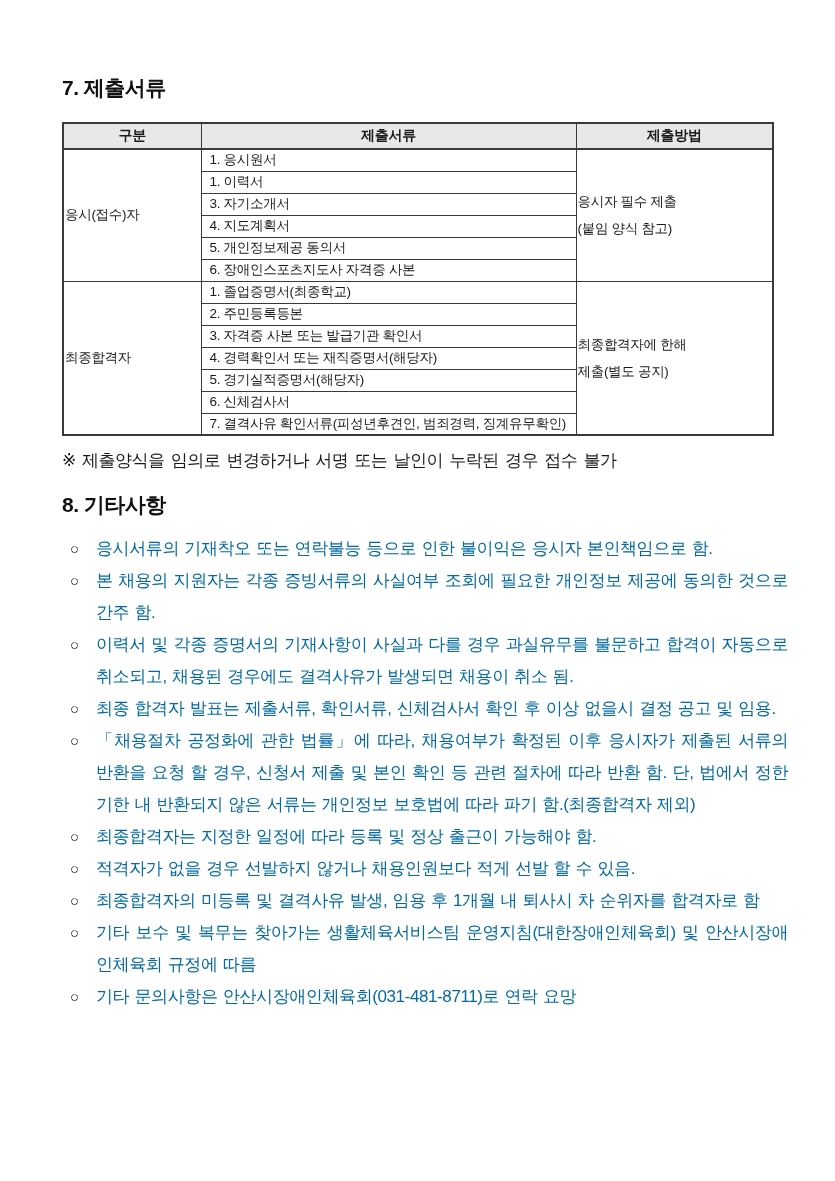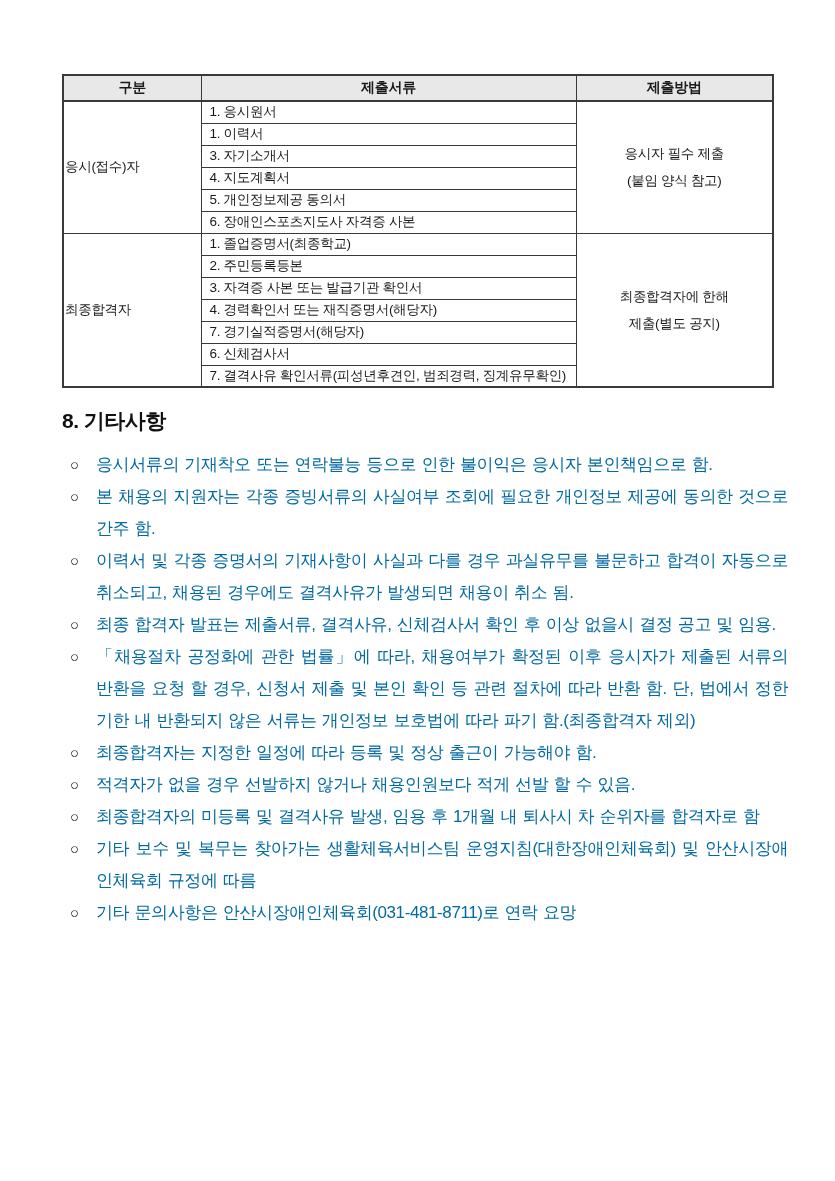--- a/index.html
+++ b/index.html
@@ -64,21 +64,20 @@
     white-space: nowrap;
     overflow: hidden;
   }
   td.cell-group {
     text-align: left;
     vertical-align: middle;
     font-size: 13.5px;
     letter-spacing: -0.3px;
   }
   td.cell-method {
-    text-align: center;
     vertical-align: middle;
     font-size: 13.5px;
     line-height: 2.0;
     letter-spacing: -0.3px;
     white-space: pre-line;
   }
 
   
   .table-note {
     margin-top: 13px;
@@ -112,20 +111,21 @@
     text-align: justify;
     color: #0369a1;
     word-spacing: 1px;
   }
 </style>
 </head>
 <body>
 
 <div class="page">
 
+  <h2 class="section-title title-7">7. 제출서류</h2>
 
   <table class="docs">
     <colgroup>
       <col style="width:138px">
       <col style="width:375px">
       <col style="width:197px">
     </colgroup>
     <thead>
       <tr>
         <th>구분</th>
@@ -166,50 +166,51 @@
       <tr>
         <td class="cell-item">2. 주민등록등본</td>
       </tr>
       <tr>
         <td class="cell-item">3. 자격증 사본 또는 발급기관 확인서</td>
       </tr>
       <tr>
         <td class="cell-item">4. 경력확인서 또는 재직증명서(해당자)</td>
       </tr>
       <tr>
-        <td class="cell-item">7. 경기실적증명서(해당자)</td>
+        <td class="cell-item">5. 경기실적증명서(해당자)</td>
       </tr>
       <tr>
         <td class="cell-item">6. 신체검사서</td>
       </tr>
       <tr>
         <td class="cell-item">7. 결격사유 확인서류(피성년후견인, 범죄경력, 징계유무확인)</td>
       </tr>
     </tbody>
   </table>
 
+  <div class="table-note">※ 제출양식을 임의로 변경하거나 서명 또는 날인이 누락된 경우 접수 불가</div>
 
   <h2 class="section-title title-8">8. 기타사항</h2>
 
   <div class="bullet-list">
     <div class="bullet">
       <span class="marker">○</span>
       <span class="text">응시서류의 기재착오 또는 연락불능 등으로 인한 불이익은 응시자 본인책임으로 함.</span>
     </div>
     <div class="bullet">
       <span class="marker">○</span>
       <span class="text">본 채용의 지원자는 각종 증빙서류의 사실여부 조회에 필요한 개인정보 제공에 동의한 것으로 간주 함.</span>
     </div>
     <div class="bullet">
       <span class="marker">○</span>
       <span class="text">이력서 및 각종 증명서의 기재사항이 사실과 다를 경우 과실유무를 불문하고 합격이 자동으로 취소되고, 채용된 경우에도 결격사유가 발생되면 채용이 취소 됨.</span>
     </div>
     <div class="bullet">
       <span class="marker">○</span>
-      <span class="text">최종 합격자 발표는 제출서류, 결격사유, 신체검사서 확인 후 이상 없을시 결정 공고 및 임용.</span>
+      <span class="text">최종 합격자 발표는 제출서류, 확인서류, 신체검사서 확인 후 이상 없을시 결정 공고 및 임용.</span>
     </div>
     <div class="bullet">
       <span class="marker">○</span>
       <span class="text">「채용절차 공정화에 관한 법률」에 따라, 채용여부가 확정된 이후 응시자가 제출된 서류의 반환을 요청 할 경우, 신청서 제출 및 본인 확인 등 관련 절차에 따라 반환 함. 단, 법에서 정한 기한 내 반환되지 않은 서류는 개인정보 보호법에 따라 파기 함.(최종합격자 제외)</span>
     </div>
     <div class="bullet">
       <span class="marker">○</span>
       <span class="text">최종합격자는 지정한 일정에 따라 등록 및 정상 출근이 가능해야 함.</span>
     </div>
     <div class="bullet">

